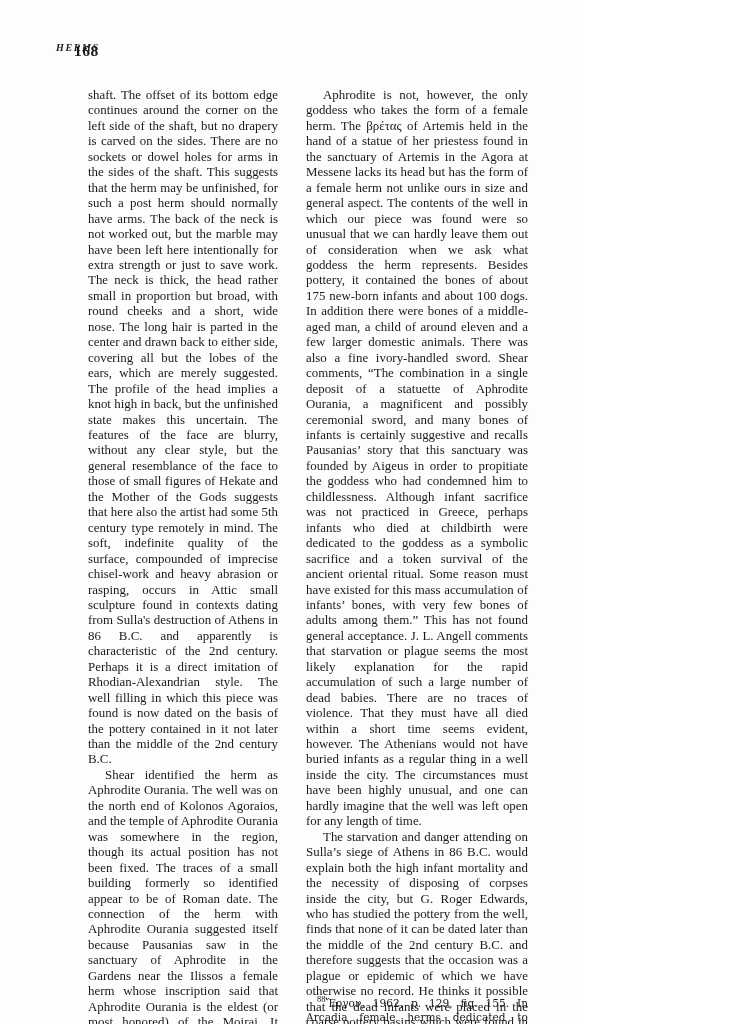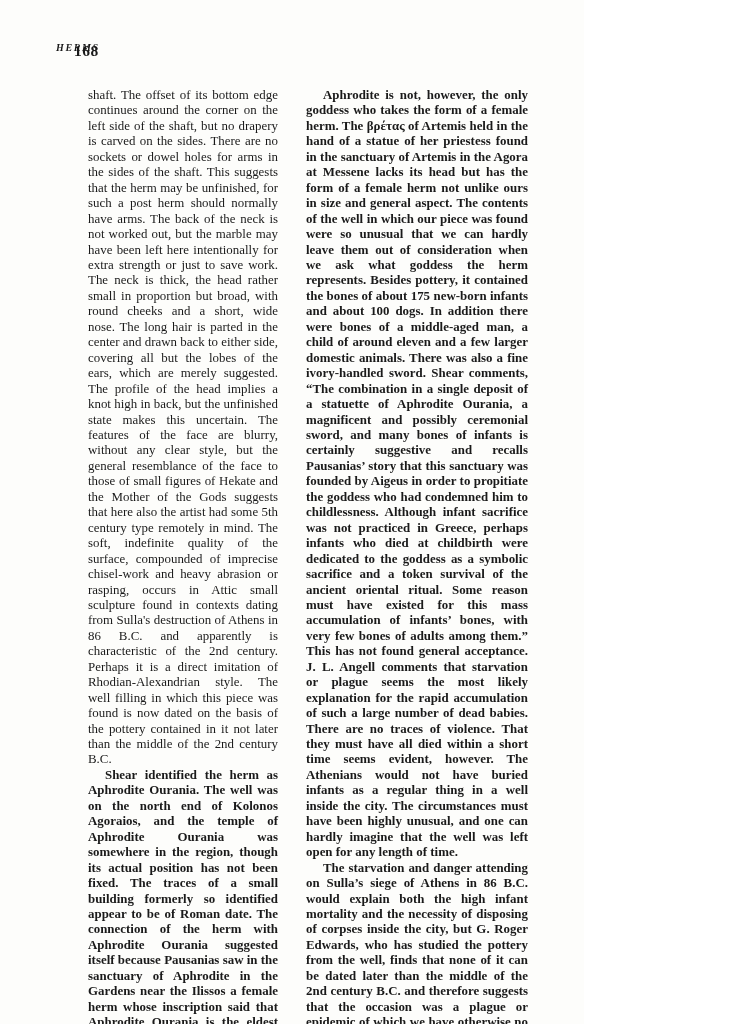--- a/index.html
+++ b/index.html
@@ -61,21 +61,20 @@
     text-align: justify;
     text-justify: inter-word;
     hyphens: none;
     letter-spacing: 0.01px;
   }
   p.body + p.body {
     margin-top: 0;
   }
   p.indent {
     text-indent: 17px;
-    font-weight: bold;
   }
   sup.fn {
     font-size: 8.6px;
     vertical-align: super;
     line-height: 0;
   }
   .notes {
     margin-top: 10px;
     font-size: 10.6px;
     line-height: 12.6px;

